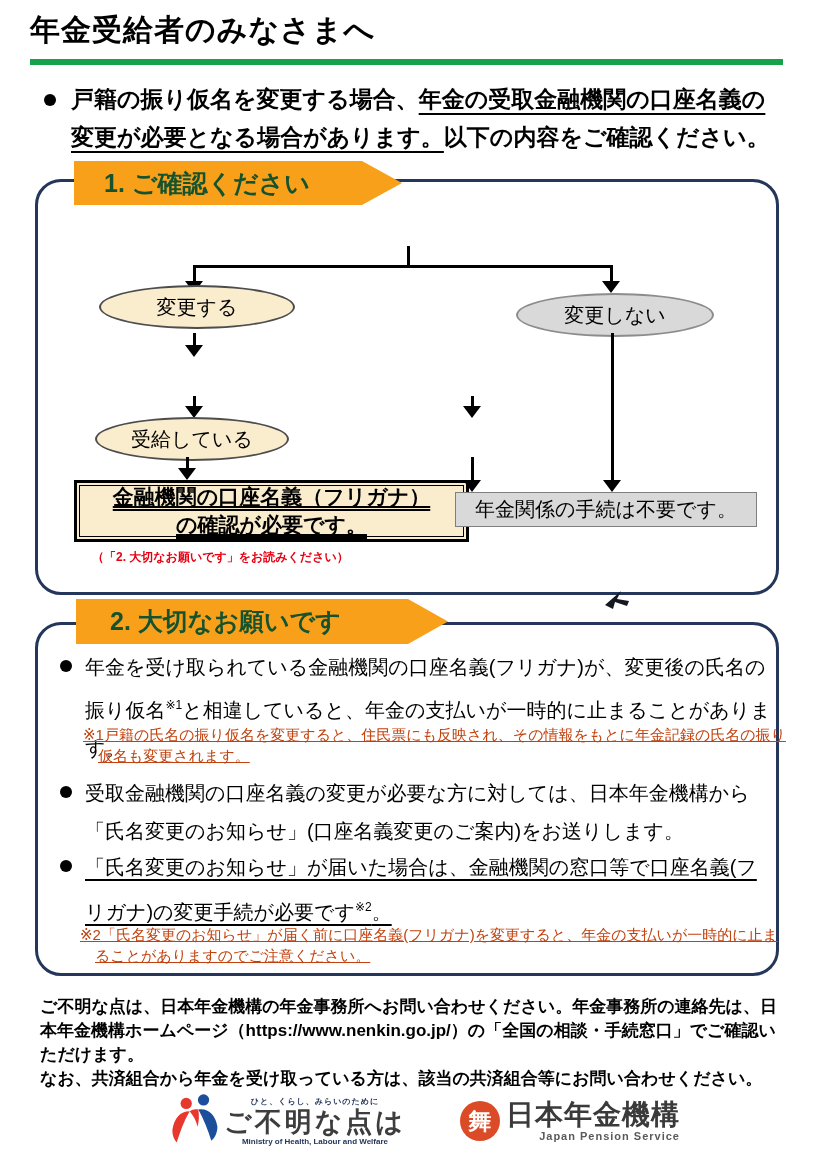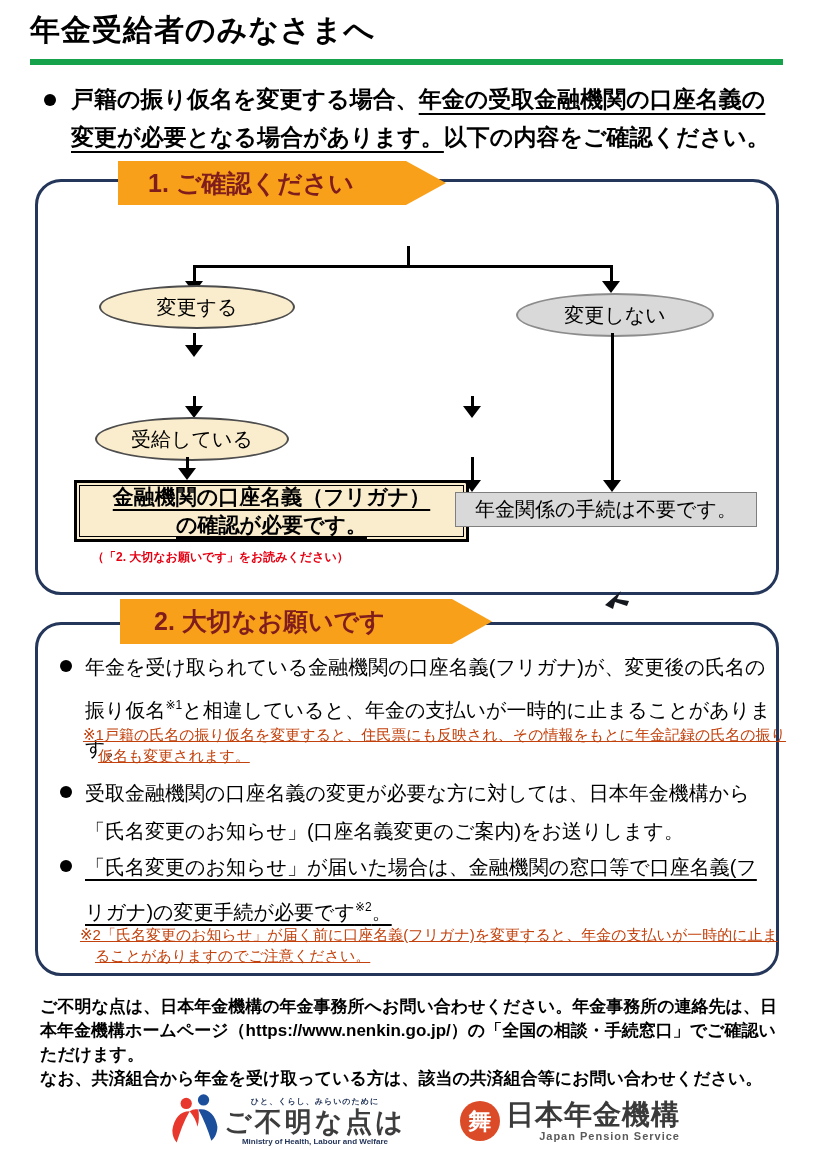--- a/index.html
+++ b/index.html
@@ -13,21 +13,21 @@
   .title{font-size:30px;font-weight:bold;letter-spacing:1px;}
   .green-rule{background:#15A24B;}
   .dot{width:12px;height:12px;border-radius:50%;background:#000;}
   .intro{font-size:23px;font-weight:600;line-height:38px;}
   .ul1{text-decoration:underline;text-underline-offset:6px;text-decoration-thickness:2px;}
   
   .panel{border:3px solid #24365A;border-radius:26px;background:#fff;}
   .banner{
     background:#F9A01B;display:flex;align-items:center;
     clip-path:polygon(0 0,calc(100% - 40px) 0,100% 50%,calc(100% - 40px) 100%,0 100%);
-    font-weight:bold;font-size:25px;color:#7f1d1d;margin-left:44px;
+    font-weight:bold;font-size:25px;color:#14532d;
   }
   
   .fbox{background:#FAEDCD;border:1px solid #595959;display:flex;align-items:center;justify-content:center;font-size:20px;font-weight:500;}
   .ell{border-radius:50%;display:flex;align-items:center;justify-content:center;font-size:20px;font-weight:500;}
   .ell.cream{background:#FAEDCD;border:2px solid #4d4d4d;}
   .ell.gray{background:#D9D9D9;border:2px solid #8c8c8c;}
   .gbox{background:#D9D9D9;border:1px solid #7f7f7f;display:flex;align-items:center;justify-content:center;font-size:20px;font-weight:500;}
   .vline{width:3px;background:#000;}
   .hline{height:3px;background:#000;}
   .ahead{width:0;height:0;border-left:9px solid transparent;border-right:9px solid transparent;border-top:12px solid #000;}
@@ -86,21 +86,21 @@
   <div class="abs vline" style="left:193px;top:396px;height:11px;"></div>
   <div class="abs ahead" style="left:185px;top:406px;"></div>
   <div class="abs vline" style="left:471px;top:396px;height:11px;"></div>
   <div class="abs ahead" style="left:463px;top:406px;"></div>
 
   <div class="abs ell cream" style="left:95px;top:417px;width:190px;height:40px;">受給している</div>
 
   <div class="abs vline" style="left:186px;top:457px;height:12px;"></div>
   <div class="abs ahead" style="left:178px;top:468px;"></div>
 
-  <div class="abs result-outer" style="left:74px;top:480px;width:395px;height:62px;">
+  <div class="abs result-outer" style="left:74px;top:480px;width:395px;height:62px;text-decoration:underline;">
     <div class="result-inner">
       <div>金融機関の口座名義（フリガナ）</div>
       <div>の確認が必要です。</div>
     </div>
   </div>
 
   <div class="abs vline" style="left:471px;top:457px;height:24px;"></div>
   <div class="abs ahead" style="left:463px;top:480px;"></div>
   <div class="abs vline" style="left:611px;top:333px;height:148px;"></div>
   <div class="abs ahead" style="left:603px;top:480px;"></div>

